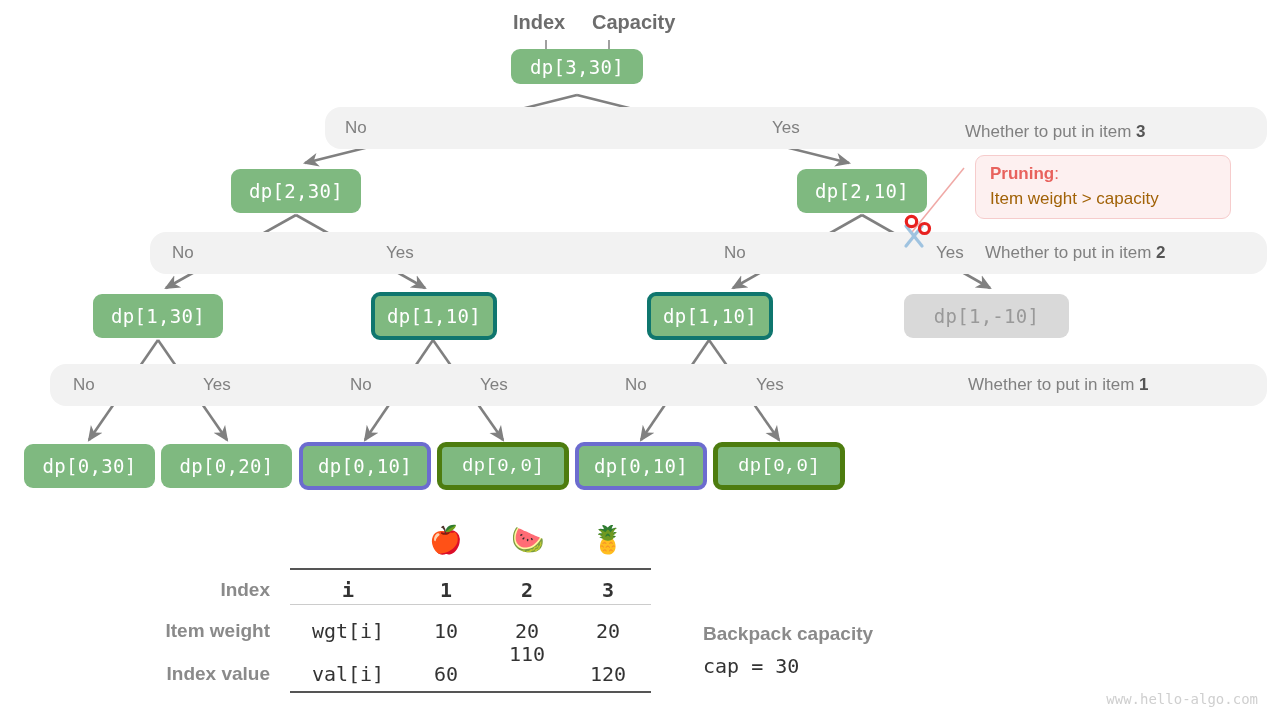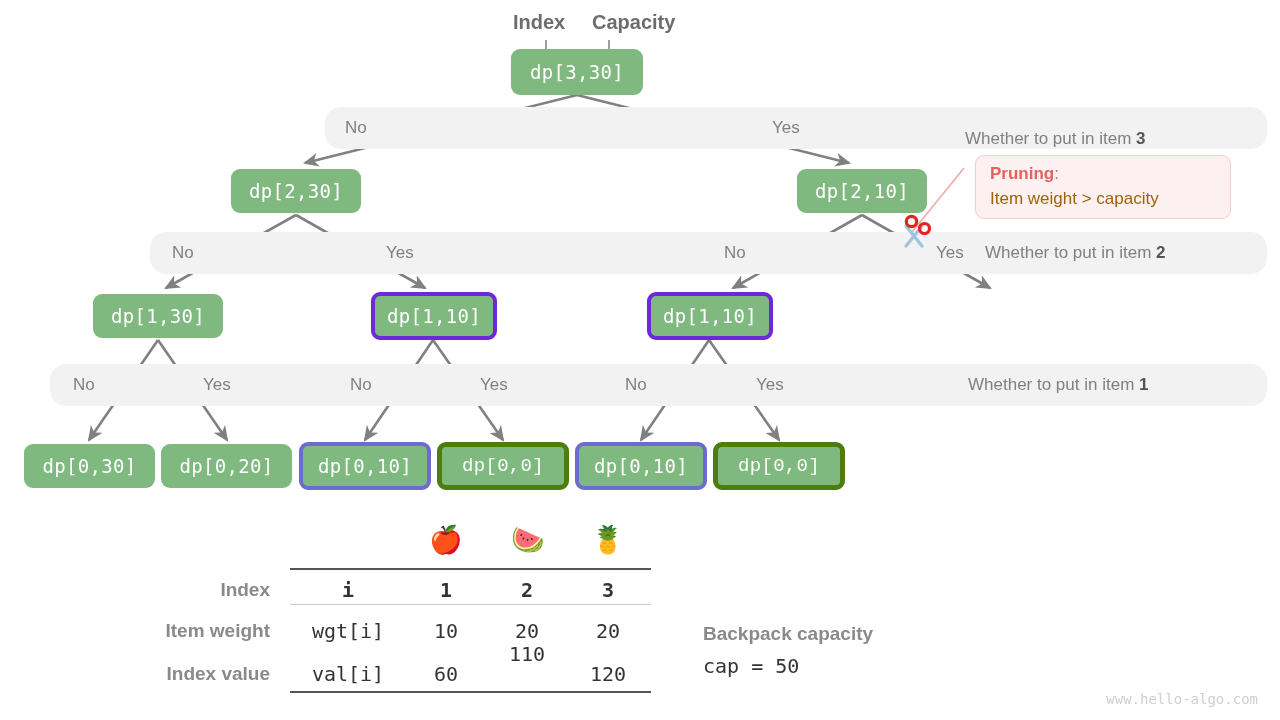--- a/index.html
+++ b/index.html
@@ -24,21 +24,21 @@
   .lvl-label.q b{color:#555;font-weight:bold;}
 
   
   .node{
     position:absolute;background:#7fb980;border-radius:9px;
     color:#ffffff;font-family:"DejaVu Sans Mono","Liberation Mono",monospace;
     font-size:19px;letter-spacing:.3px;
     display:flex;align-items:center;justify-content:center;
     box-sizing:border-box;height:44px;
   }
-  .node.orange{border:4px solid #6d28d9;}
+  .node.orange{border:4px solid #0f766e;}
   .node.purple{border:4px solid #6c6ccf;}
   .node.blue{border:5px solid #4d7c0f;font-family:Liberation Mono, monospace;}
   .node.gray{background:#d9d9d9;color:#999999;}
 
   
   .caption{
     position:absolute;color:#6d6d6d;font-size:20px;font-weight:bold;
     white-space:nowrap;
   }
 
@@ -116,21 +116,21 @@
   <div class="caption" style="left:513px;top:11px;">Index</div>
   <div class="caption" style="left:592px;top:11px;">Capacity</div>
   <svg class="edges" viewBox="0 0 1280 720">
     <line x1="546" y1="40" x2="546" y2="56" stroke="#a0a0a0" stroke-width="2"></line>
     <line x1="609" y1="40" x2="609" y2="56" stroke="#a0a0a0" stroke-width="2"></line>
   </svg>
 
   <div class="levelbar" style="left:325px;top:107px;width:942px;"></div>
   <div class="lvl-label" style="left:345px;top:107px;">No</div>
   <div class="lvl-label" style="left:772px;top:107px;">Yes</div>
-  <div class="lvl-label q" style="left:965px;top:118px;">
+  <div class="lvl-label q" style="left:965px;top:111px;">
     <span>Whether to put in item </span><b>3</b>
   </div>
 
   <div class="levelbar" style="left:150px;top:232px;width:1117px;"></div>
   <div class="lvl-label" style="left:172px;top:232px;">No</div>
   <div class="lvl-label" style="left:386px;top:232px;">Yes</div>
   <div class="lvl-label" style="left:724px;top:232px;">No</div>
   <div class="lvl-label" style="left:936px;top:232px;">Yes</div>
   <div class="lvl-label q" style="left:985px;top:232px;">
     <span>Whether to put in item </span><b>2</b>
@@ -140,28 +140,29 @@
   <div class="lvl-label" style="left:73px;top:364px;">No</div>
   <div class="lvl-label" style="left:203px;top:364px;">Yes</div>
   <div class="lvl-label" style="left:350px;top:364px;">No</div>
   <div class="lvl-label" style="left:480px;top:364px;">Yes</div>
   <div class="lvl-label" style="left:625px;top:364px;">No</div>
   <div class="lvl-label" style="left:756px;top:364px;">Yes</div>
   <div class="lvl-label q" style="left:968px;top:364px;">
     <span>Whether to put in item </span><b>1</b>
   </div>
 
-  <div class="node" style="left:511px;top:49px;width:132px;height:46px;">dp[3,30]</div>
+  <div class="node" style="left:511px;top:49px;width:132px;height:35px;">dp[3,30]</div>
 
   <div class="node" style="left:231px;top:169px;width:130px;">dp[2,30]</div>
   <div class="node" style="left:797px;top:169px;width:130px;">dp[2,10]</div>
 
   <div class="node" style="left:93px;top:294px;width:130px;">dp[1,30]</div>
   <div class="node orange" style="left:371px;top:292px;width:126px;height:48px;">dp[1,10]</div>
   <div class="node orange" style="left:647px;top:292px;width:126px;height:48px;">dp[1,10]</div>
+  <div class="node gray" style="left:904px;top:294px;width:165px;">dp[1,-10]</div>
 
   <div class="node" style="left:24px;top:444px;width:131px;">dp[0,30]</div>
   <div class="node" style="left:161px;top:444px;width:131px;">dp[0,20]</div>
   <div class="node purple" style="left:299px;top:442px;width:132px;height:48px;">dp[0,10]</div>
   <div class="node blue" style="left:437px;top:442px;width:132px;height:48px;">dp[0,0]</div>
   <div class="node purple" style="left:575px;top:442px;width:132px;height:48px;">dp[0,10]</div>
   <div class="node blue" style="left:713px;top:442px;width:132px;height:48px;">dp[0,0]</div>
 
   <div class="pruning" style="left:975px;top:155px;width:256px;">
     <div class="l1">
@@ -205,17 +206,17 @@
     <div class="tcell" style="left:492px;top:619px;width:70px;">20</div>
     <div class="tcell" style="left:573px;top:619px;width:70px;">20</div>
 
     <div class="tcell" style="left:411px;top:662px;width:70px;">60</div>
     <div class="tcell" style="left:492px;top:642px;width:70px;">110</div>
     <div class="tcell" style="left:573px;top:662px;width:70px;">120</div>
   </div>
 
   <div class="capbox" style="left:703px;top:579px;">
     <div class="t1">Backpack capacity</div>
-    <div class="t2">cap = 50</div>
+    <div class="t2">cap = 30</div>
   </div>
 
   <div class="footer">www.hello-algo.com</div>
 </div>
 
 </body></html>

